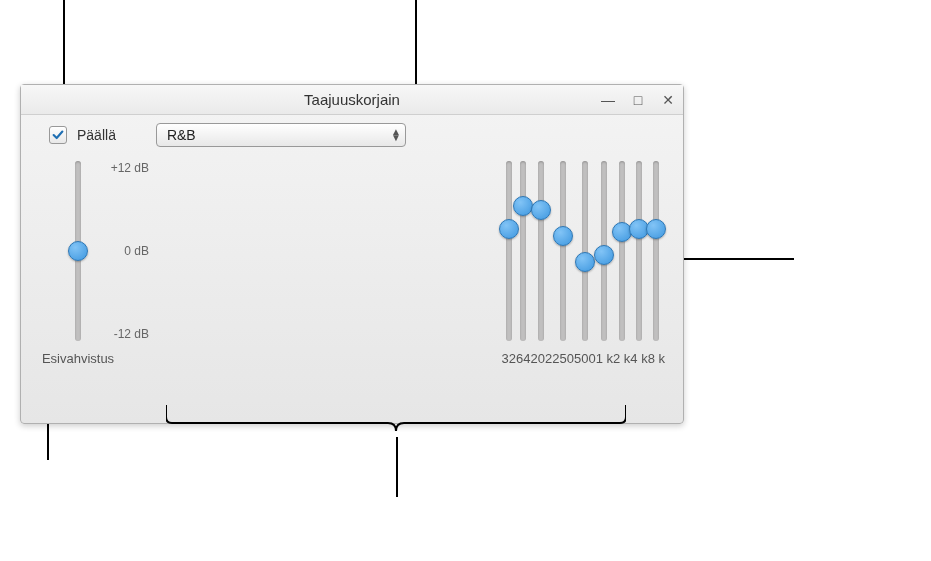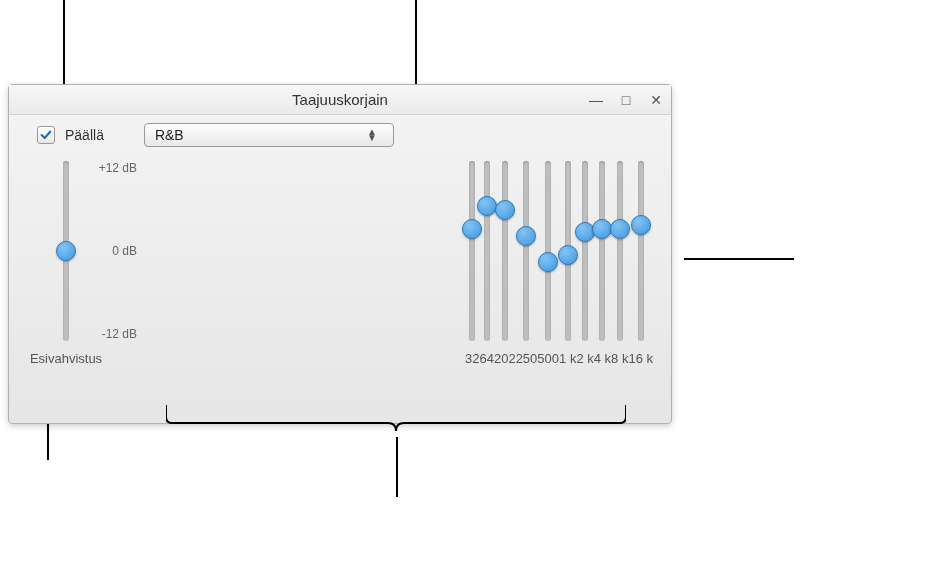--- a/index.html
+++ b/index.html
@@ -7,21 +7,21 @@
       font-family: -apple-system, "Segoe UI", Arial, sans-serif;
       font-size: 13px;
       background: #fff;
       width: 931px;
       height: 561px;
       overflow: hidden;
       position: relative;
     }
     .window {
       position: absolute;
-      left: 8px;
+      left: 20px;
       top: 84px;
       width: 664px;
       height: 340px;
       background: linear-gradient(#f4f4f4, #e6e6e6);
       border: 1px solid #b0b0b0;
       border-radius: 4px;
       box-shadow: 0 2px 6px rgba(0,0,0,0.2);
     }
     .titlebar {
       height: 30px;
@@ -74,21 +74,21 @@
     .preset-select {
       margin-left: 30px;
       width: 250px;
       height: 24px;
       border: 1px solid #999;
       border-radius: 4px;
       background: linear-gradient(#fff,#e8e8e8);
       display: flex;
       align-items: center;
       justify-content: space-between;
-      padding: 0 16px 0 10px;
+      padding: 0 4px 0 10px;
       font-size: 14px;
       color: #222;
     }
     .preset-select .arrows {
       font-size: 10px;
       line-height: 6px;
       color: #555;
       display: flex;
       flex-direction: column;
     }
@@ -282,26 +282,20 @@
             <div class="slider-thumb" style="top: 37.5%;"></div>
           </div>
           <div class="freq-label">4 k</div>
         </div>
         <div class="band">
           <div class="slider-track">
             <div class="slider-thumb" style="top: 37.5%;"></div>
           </div>
           <div class="freq-label">8 k</div>
         </div>
-        <div class="band">
-          <div class="slider-track">
-            <div class="slider-thumb" style="top: 35.42%;"></div>
-          </div>
-          <div class="freq-label">16 k</div>
-        </div>
       </div>
 
   </div>
 
 </div>
 
 <svg class="band-bracket">
   <path d="M0 0 L0 12 Q0 18 6 18 L222 18 Q230 18 230 26 Q230 18 238 18 L454 18 Q460 18 460 12 L460 0" stroke="#000" stroke-width="2" fill="none"></path>
 </svg>
 

